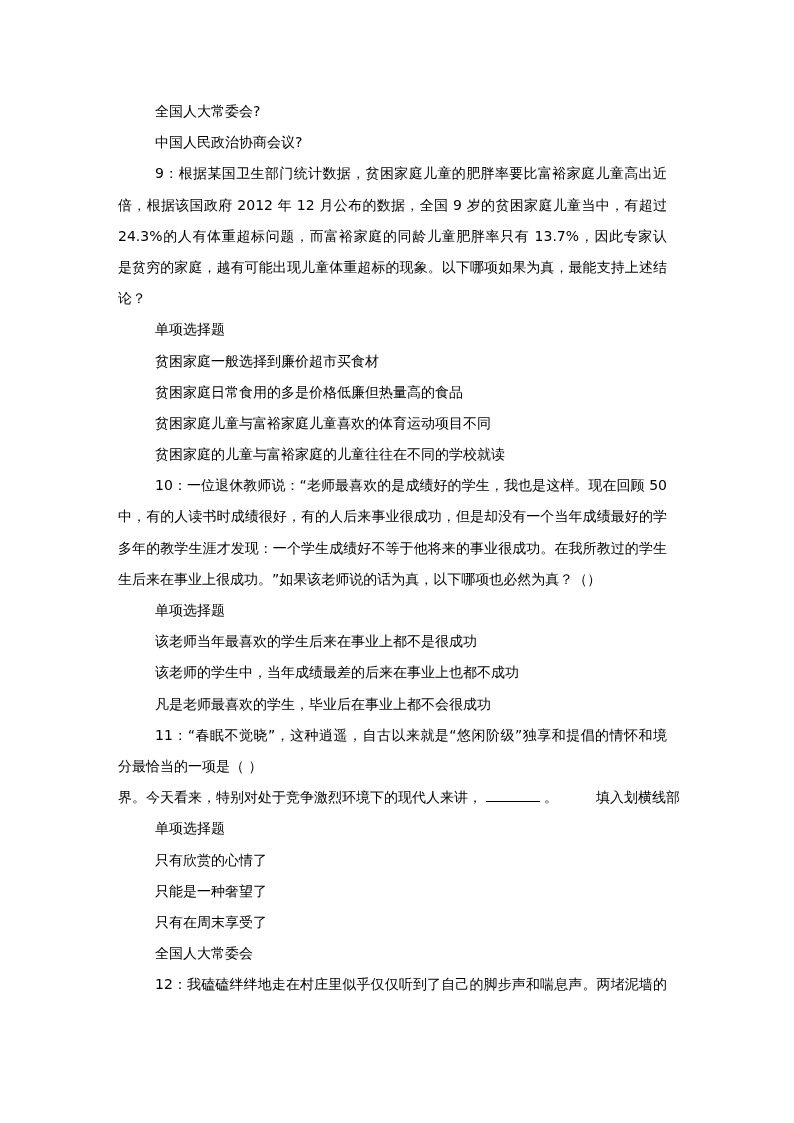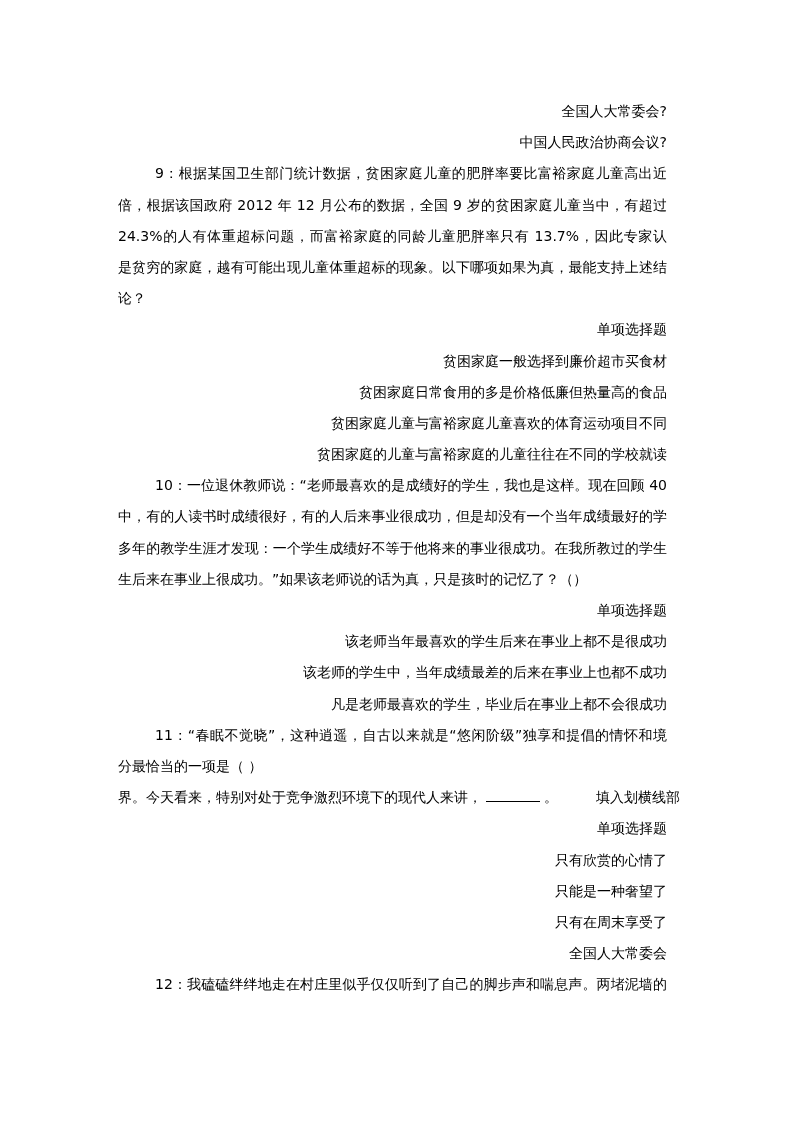--- a/index.html
+++ b/index.html
@@ -23,21 +23,20 @@
       font-size: 14px;
       line-height: 31.2px;
     }
     .line {
       height: 31.2px;
       white-space: nowrap;
       overflow: visible;
     }
     .indent {
       padding-left: 37px;
-      text-align: right;
     }
     .full {
       text-align: justify;
       text-align-last: justify;
       white-space: normal;
       overflow: hidden;
     }
     .blank {
       display: inline-block;
       width: 54px;
@@ -66,24 +65,24 @@
     <div class="line full">是贫穷的家庭，越有可能出现儿童体重超标的现象。以下哪项如果为真，最能支持上述结</div>
     <div class="line">论？</div>
     <div class="line indent">单项选择题</div>
     <div class="line indent">贫困家庭一般选择到廉价超市买食材</div>
     <div class="line indent">贫困家庭日常食用的多是价格低廉但热量高的食品</div>
     <div class="line indent">贫困家庭儿童与富裕家庭儿童喜欢的体育运动项目不同</div>
     <div class="line indent">贫困家庭的儿童与富裕家庭的儿童往往在不同的学校就读</div>
   </div>
 
   <div>
-    <div class="line indent full">10：一位退休教师说：“老师最喜欢的是成绩好的学生，我也是这样。现在回顾 40</div>
+    <div class="line indent full">10：一位退休教师说：“老师最喜欢的是成绩好的学生，我也是这样。现在回顾 50</div>
     <div class="line full">中，有的人读书时成绩很好，有的人后来事业很成功，但是却没有一个当年成绩最好的学</div>
     <div class="line full">多年的教学生涯才发现：一个学生成绩好不等于他将来的事业很成功。在我所教过的学生</div>
-    <div class="line">生后来在事业上很成功。”如果该老师说的话为真，只是孩时的记忆了？（）</div>
+    <div class="line">生后来在事业上很成功。”如果该老师说的话为真，以下哪项也必然为真？（）</div>
     <div class="line indent">单项选择题</div>
     <div class="line indent">该老师当年最喜欢的学生后来在事业上都不是很成功</div>
     <div class="line indent">该老师的学生中，当年成绩最差的后来在事业上也都不成功</div>
     <div class="line indent">凡是老师最喜欢的学生，毕业后在事业上都不会很成功</div>
   </div>
 
   <div>
     <div class="line indent full">11：“春眠不觉晓”，这种逍遥，自古以来就是“悠闲阶级”独享和提倡的情怀和境</div>
     <div class="line">分最恰当的一项是（ ）</div>
     <div class="line">

